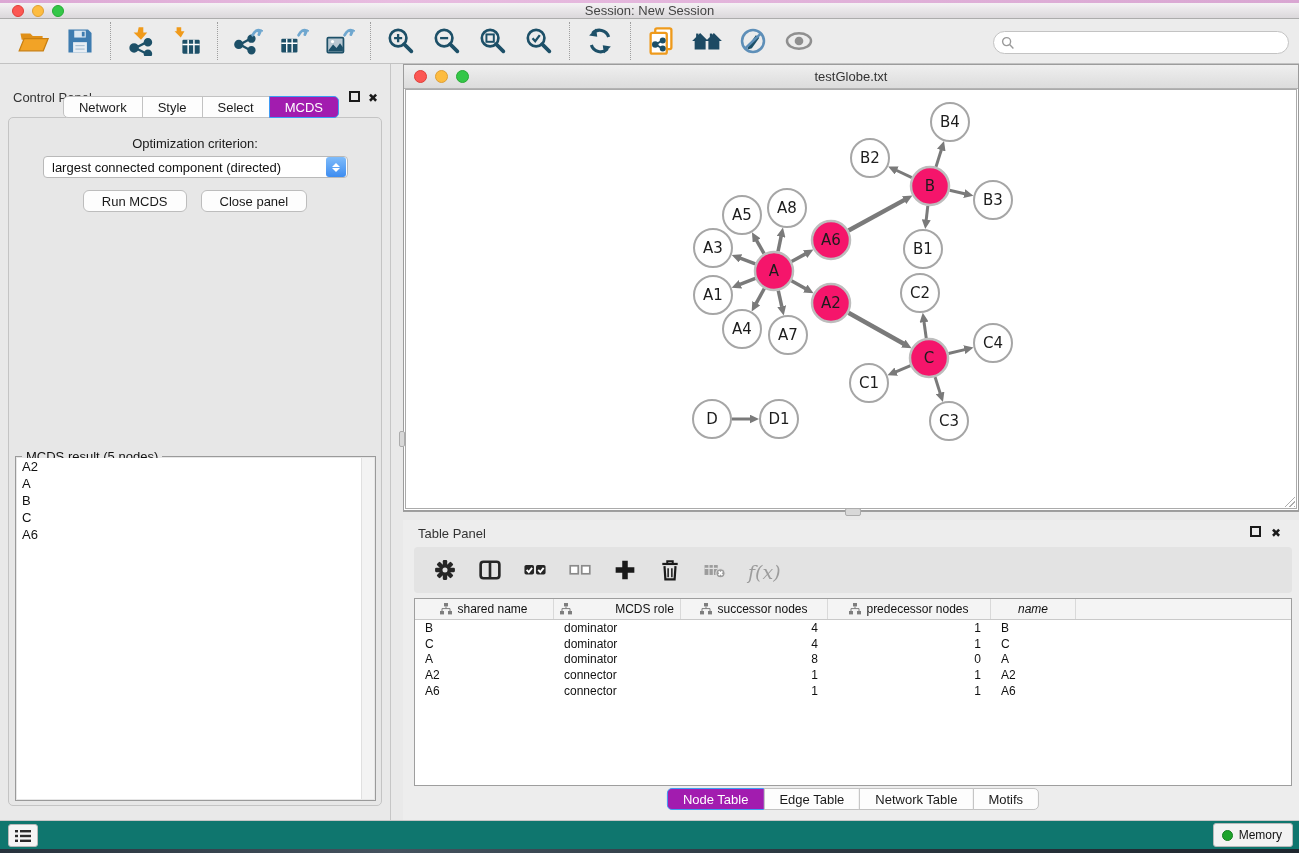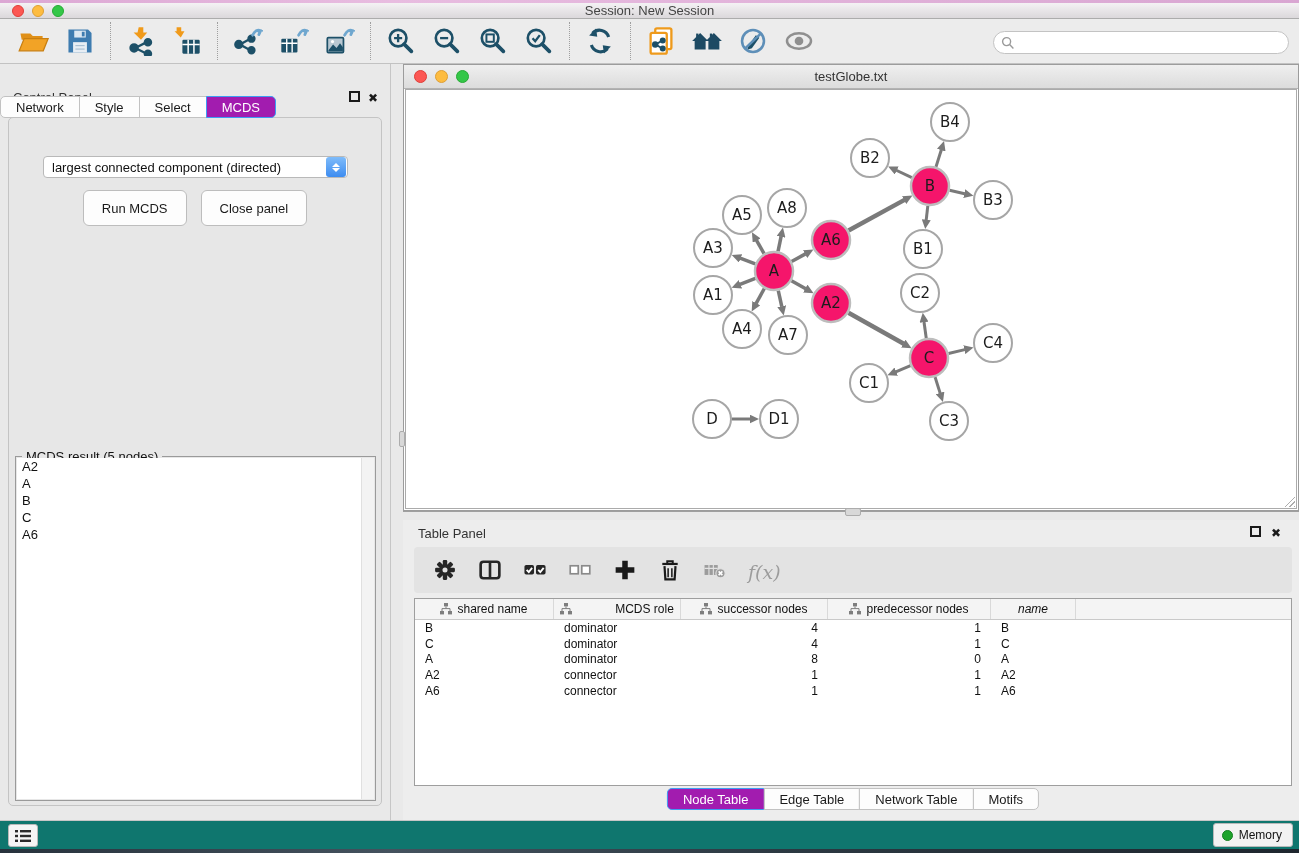--- a/index.html
+++ b/index.html
@@ -37,41 +37,41 @@
     display:flex; align-items:center; padding-left:7px; }
   .search-wrap input { border:none; outline:none; flex:1; height:18px; font-size:12px;
     background:transparent; font-family:"Liberation Sans",sans-serif; }
   
   .control-panel { position:absolute; left:0; top:64px; width:391px; height:756px; background:#E9E9E9; border-right:1px solid #C6C6C6; }
   .panel-header { position:absolute; left:0; top:24px; width:100%; height:20px; }
   .panel-header .ph-title { position:absolute; left:13px; top:2px; font-size:13px; color:#333; }
   .wbtn { position:absolute; top:3px; width:14px; height:14px; background:none; border:none;
     font-size:12px; color:#1A1A1A; cursor:pointer; line-height:14px; padding:0; }
   .float-btn { border:2px solid #1A1A1A !important; width:11px; height:11px; }
-  .cp-tabs { position:absolute; left:0; top:32px; width:100%; display:flex; z-index:3; }
+  .cp-tabs { position:absolute; left:0; top:32px; width:100%; display:flex; justify-content:center; z-index:3;padding-left:12px; }
   .tab { height:22px; padding:0 15px; font-size:13px; background:#FDFDFD; border:1px solid #C2C2C2;
     margin-left:-1px; display:flex; align-items:center; color:#1A1A1A; cursor:pointer; }
   .tab:first-child { border-radius:5px 0 0 5px; margin-left:0; }
   .tab:last-child { border-radius:0 5px 5px 0; }
   .tab.active { background:#a21caf; border-color:#3E9BF4; color:#FFF; }
   .cp-body { position:absolute; left:8px; top:53px; width:374px; height:689px;
     background:#E7E7E7; border:1px solid #C4C4C4; border-radius:5px; }
   .opt-label { position:absolute; left:0; top:18px; width:100%; text-align:center; font-size:13px; color:#1A1A1A; }
   .select-box { position:absolute; left:34px; top:38px; width:305px; height:22px; background:#FFF;
     border:1px solid #B9B9B9; border-radius:4px; display:flex; align-items:center; cursor:pointer;gap:40px; }
   .select-box .sel-text { flex:1; font-size:13px; padding-left:8px; color:#111;
     white-space:nowrap; overflow:hidden; }
   .select-stepper { width:20px; height:20px; margin-right:1px; border-radius:3px;
     background:linear-gradient(#7FBCFA,#3D8CF0); display:flex; flex-direction:column;
     align-items:center; justify-content:center; gap:1px; }
   .chev { width:0; height:0; border-left:4px solid transparent; border-right:4px solid transparent; }
   .chev.up { border-bottom:4px solid #FFF; }
   .chev.down { border-top:4px solid #FFF; }
   .cp-buttons { position:absolute; left:0; top:72px; width:100%; display:flex; justify-content:center; gap:14px; }
-  .push-btn { height:36px; padding:0 18px; background:#FDFDFD; border:1px solid #BDBDBD;
+  .push-btn { height:22px; padding:0 18px; background:#FDFDFD; border:1px solid #BDBDBD;
     border-radius:6px; font-size:13px; color:#1A1A1A; cursor:pointer;
     font-family:"Liberation Sans",sans-serif; }
   .mcds-fieldset { position:absolute; left:6px; top:338px; width:361px; height:345px;
     border:1px solid #9A9A9A; }
   .mcds-legend { position:absolute; left:6px; top:-8px; background:#E7E7E7; padding:0 4px;
     font-size:13px; color:#111; }
   .mcds-list { position:absolute; left:1px; top:1px; right:1px; bottom:1px; background:#FFF; overflow:hidden; }
   .mcds-scroll { position:absolute; right:0; top:0; bottom:0; width:13px; background:#F3F3F3; border-left:1px solid #E0E0E0; }
   .mcds-item { font-size:13px; color:#111; padding:1px 0 1px 5px; line-height:15px; }
   
@@ -293,20 +293,21 @@
     <button class="wbtn float-btn" style="right:30px;"></button>
     <button class="wbtn" style="right:10px;">✖</button>
   </div>
   <div class="cp-tabs" id="cp-tabs">
       <div class="tab">Network</div>
       <div class="tab">Style</div>
       <div class="tab">Select</div>
       <div class="tab active">MCDS</div>
     </div>
   <div class="cp-body">
+    <div class="opt-label">Optimization criterion:</div>
     <div class="select-box">
       <span class="sel-text">largest connected component (directed)</span>
       <span class="select-stepper">
         <span class="chev up"></span>
           <span class="chev down"></span>
       </span>
     </div>
     <div class="cp-buttons">
       <button class="push-btn">Run MCDS</button>
       <button class="push-btn">Close panel</button>

